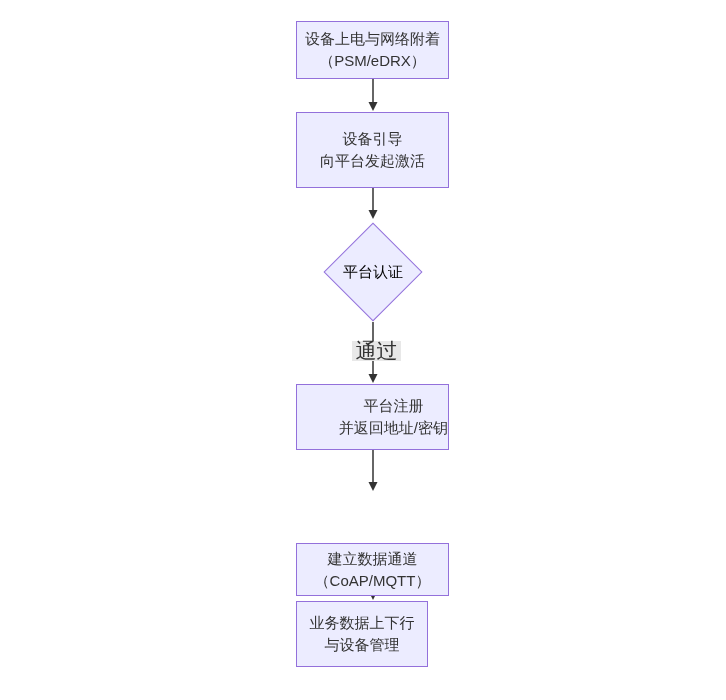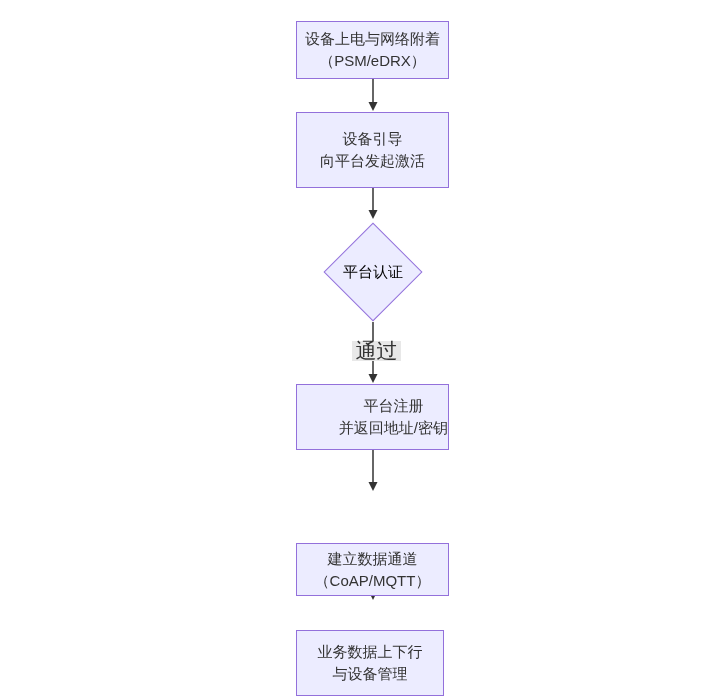--- a/index.html
+++ b/index.html
@@ -129,18 +129,18 @@
   <div class="node" style="left:296px; top:384px; width:153px; height:66px;justify-content:flex-end;">
     <span class="node-label">平台注册
 并返回地址/密钥</span>
   </div>
 
   <div class="node" style="left:296px; top:503px; width:153px; height:53px;margin-top:40px;">
     <span class="node-label">建立数据通道
 （CoAP/MQTT）</span>
   </div>
 
-  <div class="node" style="left:296px; top:630px; width:148px; height:66px;justify-content:center;">
+  <div class="node" style="left:296px; top:601px; width:132px; height:66px;justify-content:center;">
     <span class="node-label">业务数据上下行
 与设备管理</span>
   </div>
 
 </div>
 
 </body></html>

